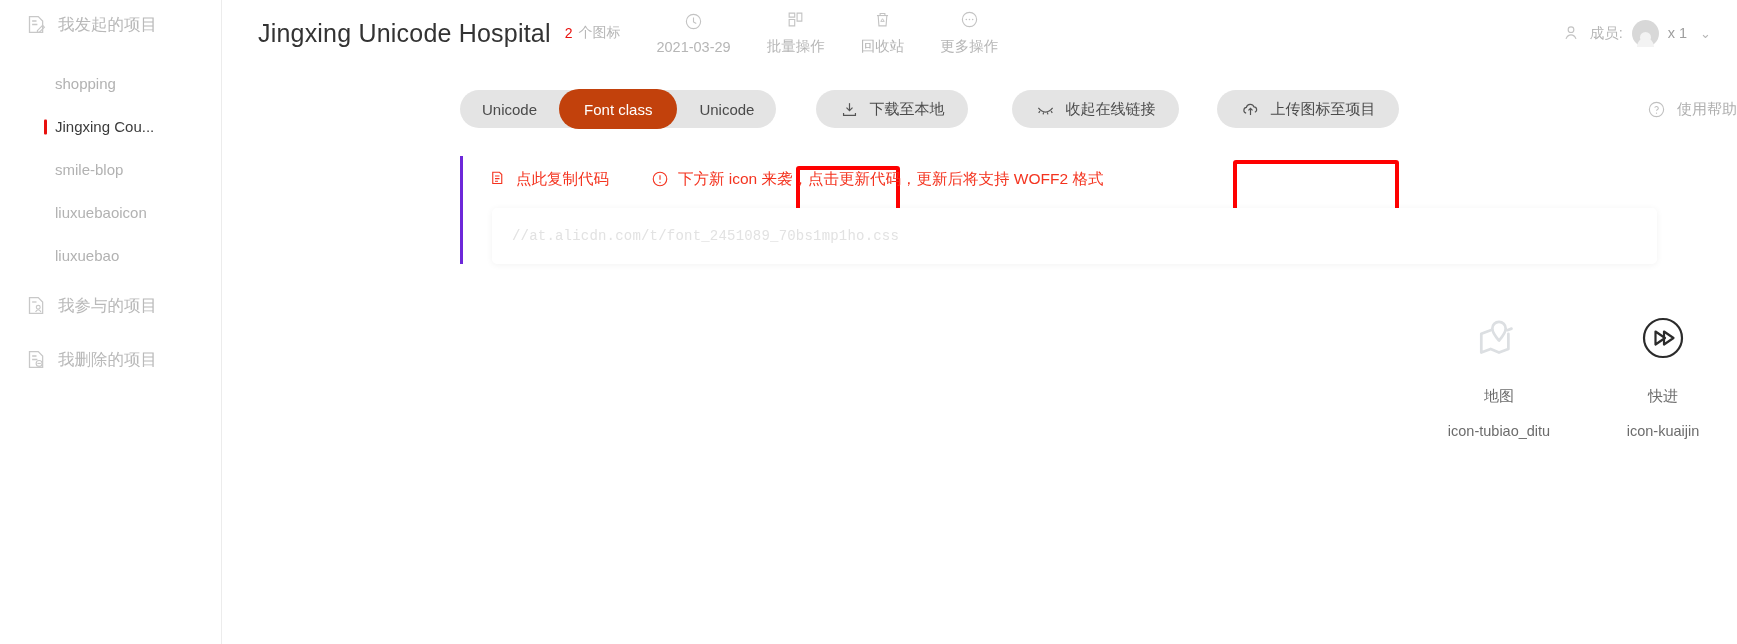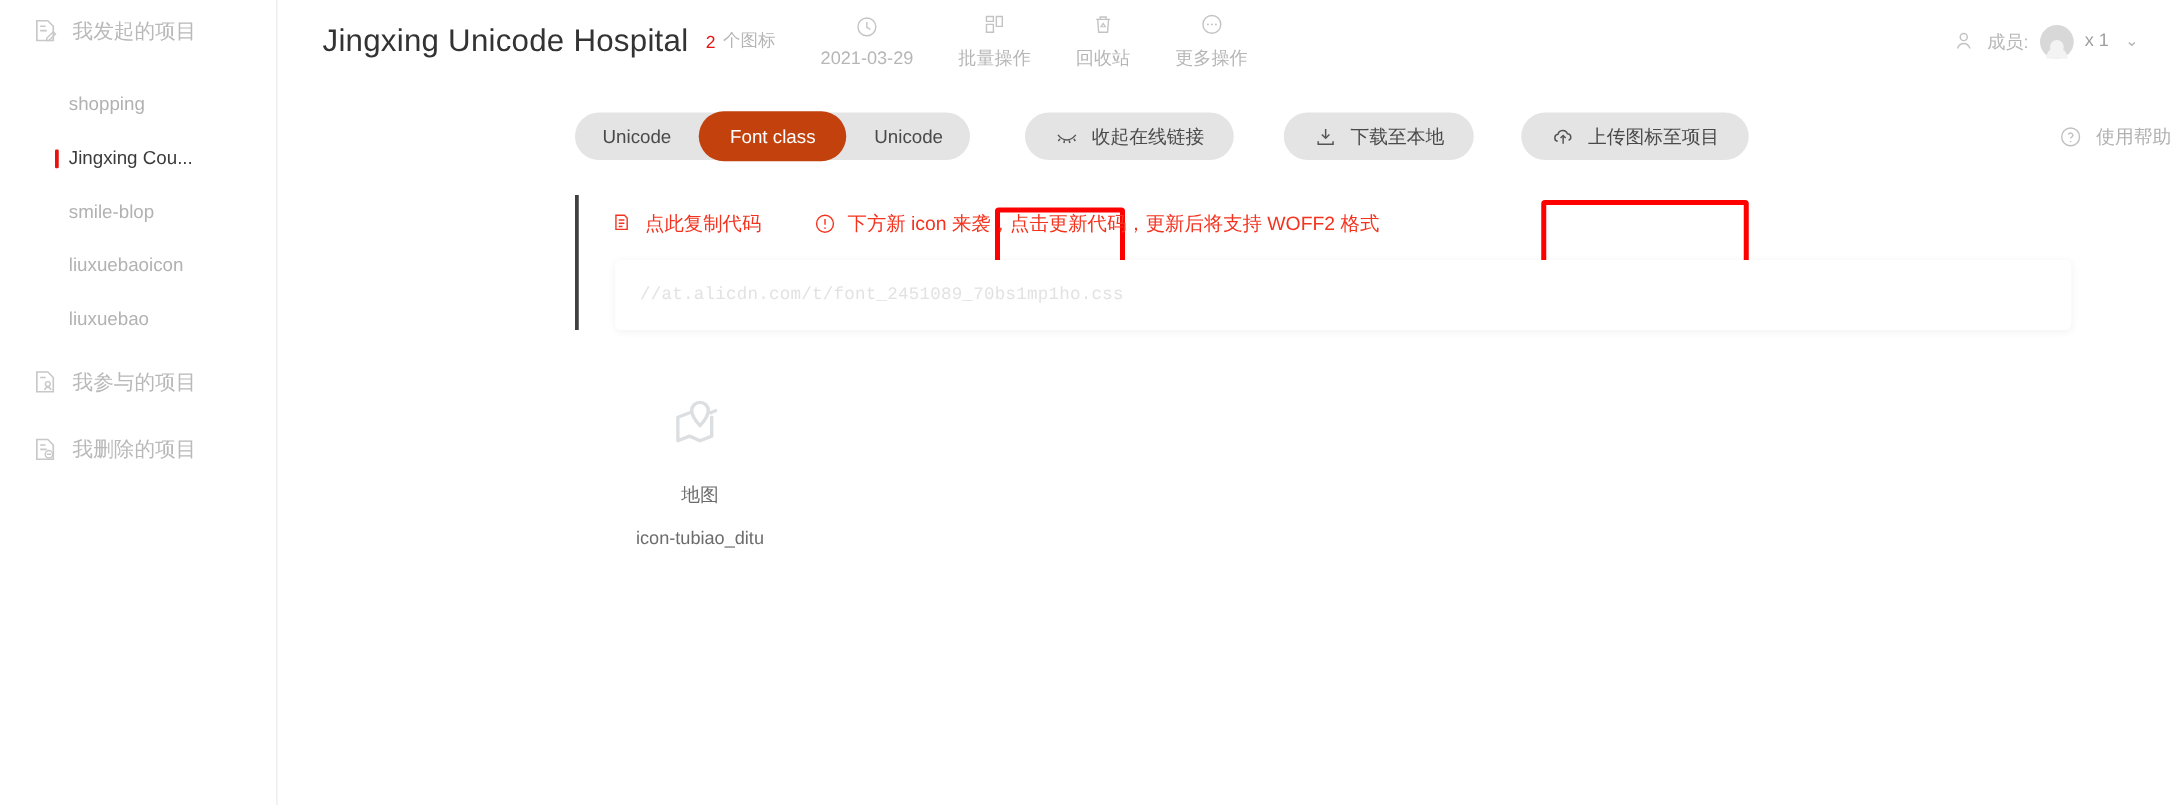--- a/index.html
+++ b/index.html
@@ -155,21 +155,21 @@
     border-radius: 3px;
     pointer-events: none;
   }
   #annot-fontclass { left: 336px; top: 78px; width: 104px; height: 66px; }
   #annot-download  { left: 773px; top: 72px; width: 166px; height: 77px; }
 
   
   .panel {
     margin-left: 238px;
     margin-top: 26px;
-    border-left: 3px solid #404040;
+    border-left: 3px solid #6d28d9;
     padding-left: 0;
     position: relative;
   }
   .notice {
     display: flex; align-items: center;
     height: 46px;
     padding-left: 26px;
     gap: 0;
   }
   .copycode { display: flex; align-items: center; gap: 9px; color: #f4331f; font-size: 15.5px; cursor: pointer; white-space: nowrap; }
@@ -193,20 +193,21 @@
     letter-spacing: .2px;
     cursor: text;
   }
 
   
   .iconsgrid {
     margin-left: 264px;
     margin-top: 44px;
     display: flex;
     gap: 16px;
+    justify-content: flex-end;
   }
   .icon-cell {
     width: 148px;
     display: flex; flex-direction: column; align-items: center;
     cursor: pointer;
   }
   .icon-art { height: 60px; display: flex; align-items: center; justify-content: center; }
   .icon-cn { margin-top: 19px; font-size: 15px; color: #6c6c6c; }
   .icon-id { margin-top: 17px; font-size: 14.5px; color: #6c6c6c; }
 </style>
@@ -350,39 +351,39 @@
           <span>Unicode</span>
         </div>
         <div class="seg-item active">
           <span>Font class</span>
         </div>
         <div class="seg-item">
           <span>Unicode</span>
         </div>
       </div>
 
-      <div class="pillbtn ml-a">
-        <span class="picon">
-          <svg viewBox="0 0 24 24" fill="none" stroke="currentColor" stroke-width="1.5">
-            <path d="M3 10c3 3.6 6 5.2 9 5.2S18 13.6 21 10"></path>
-            <path d="M5 14l-1.6 2.2M19 14l1.6 2.2M9.6 15.6L9 18.2M14.4 15.6l.6 2.6"></path>
-          </svg>
-        </span>
-        <span>收起在线链接</span>
-      </div>
-
       <div class="pillbtn ml-b">
         <span class="picon">
           <svg viewBox="0 0 24 24" fill="none" stroke="currentColor" stroke-width="1.5">
             <path d="M12 4v9"></path>
               <path d="M8.2 9.6L12 13.4l3.8-3.8"></path>
               <path d="M4.5 16.5v3h15v-3"></path>
           </svg>
         </span>
         <span>下载至本地</span>
+      </div>
+
+      <div class="pillbtn ml-a">
+        <span class="picon">
+          <svg viewBox="0 0 24 24" fill="none" stroke="currentColor" stroke-width="1.5">
+            <path d="M3 10c3 3.6 6 5.2 9 5.2S18 13.6 21 10"></path>
+            <path d="M5 14l-1.6 2.2M19 14l1.6 2.2M9.6 15.6L9 18.2M14.4 15.6l.6 2.6"></path>
+          </svg>
+        </span>
+        <span>收起在线链接</span>
       </div>
 
       <div class="pillbtn ml-c">
         <span class="picon">
           <svg viewBox="0 0 24 24" fill="none" stroke="currentColor" stroke-width="1.5">
             <path d="M6.5 16.5a3.6 3.6 0 0 1 .3-7.1 5 5 0 0 1 9.6-.6 3.4 3.4 0 0 1 1.1 6.6"></path>
             <path d="M12 19v-8"></path>
               <path d="M9.4 13.2L12 10.6l2.6 2.6"></path>
           </svg>
         </span>
@@ -441,17 +442,28 @@
           <svg width="50" height="50" viewBox="0 0 48 48" fill="none" stroke="#dcdfe2" stroke-width="2.6" stroke-linejoin="round" stroke-linecap="round">
             <path d="M16 16.5L7 20v18l9-3.5 8 3.5 9-3.5V20"></path>
             <path d="M32 16.5L36 15"></path>
             <path d="M24 8.5a6.4 6.4 0 0 1 6.4 6.4c0 4.3-6.4 11.6-6.4 11.6S17.6 19.2 17.6 14.9A6.4 6.4 0 0 1 24 8.5z"></path>
           </svg>
         </div>
         <div class="icon-cn">地图</div>
         <div class="icon-id">icon-tubiao_ditu</div>
       </div>
 
+      <div class="icon-cell">
+        <div class="icon-art">
+          <svg width="48" height="48" viewBox="0 0 48 48" fill="none" stroke="#2b2b2b" stroke-width="2.2" stroke-linejoin="round">
+            <circle cx="24" cy="24" r="19"></circle>
+            <path d="M16.5 17.5L26 24l-9.5 6.5z"></path>
+            <path d="M25 17.5L34.5 24 25 30.5z"></path>
+          </svg>
+        </div>
+        <div class="icon-cn">快进</div>
+        <div class="icon-id">icon-kuaijin</div>
+      </div>
 
     </div>
 
   </section>
 </div>
 
 </body></html>

